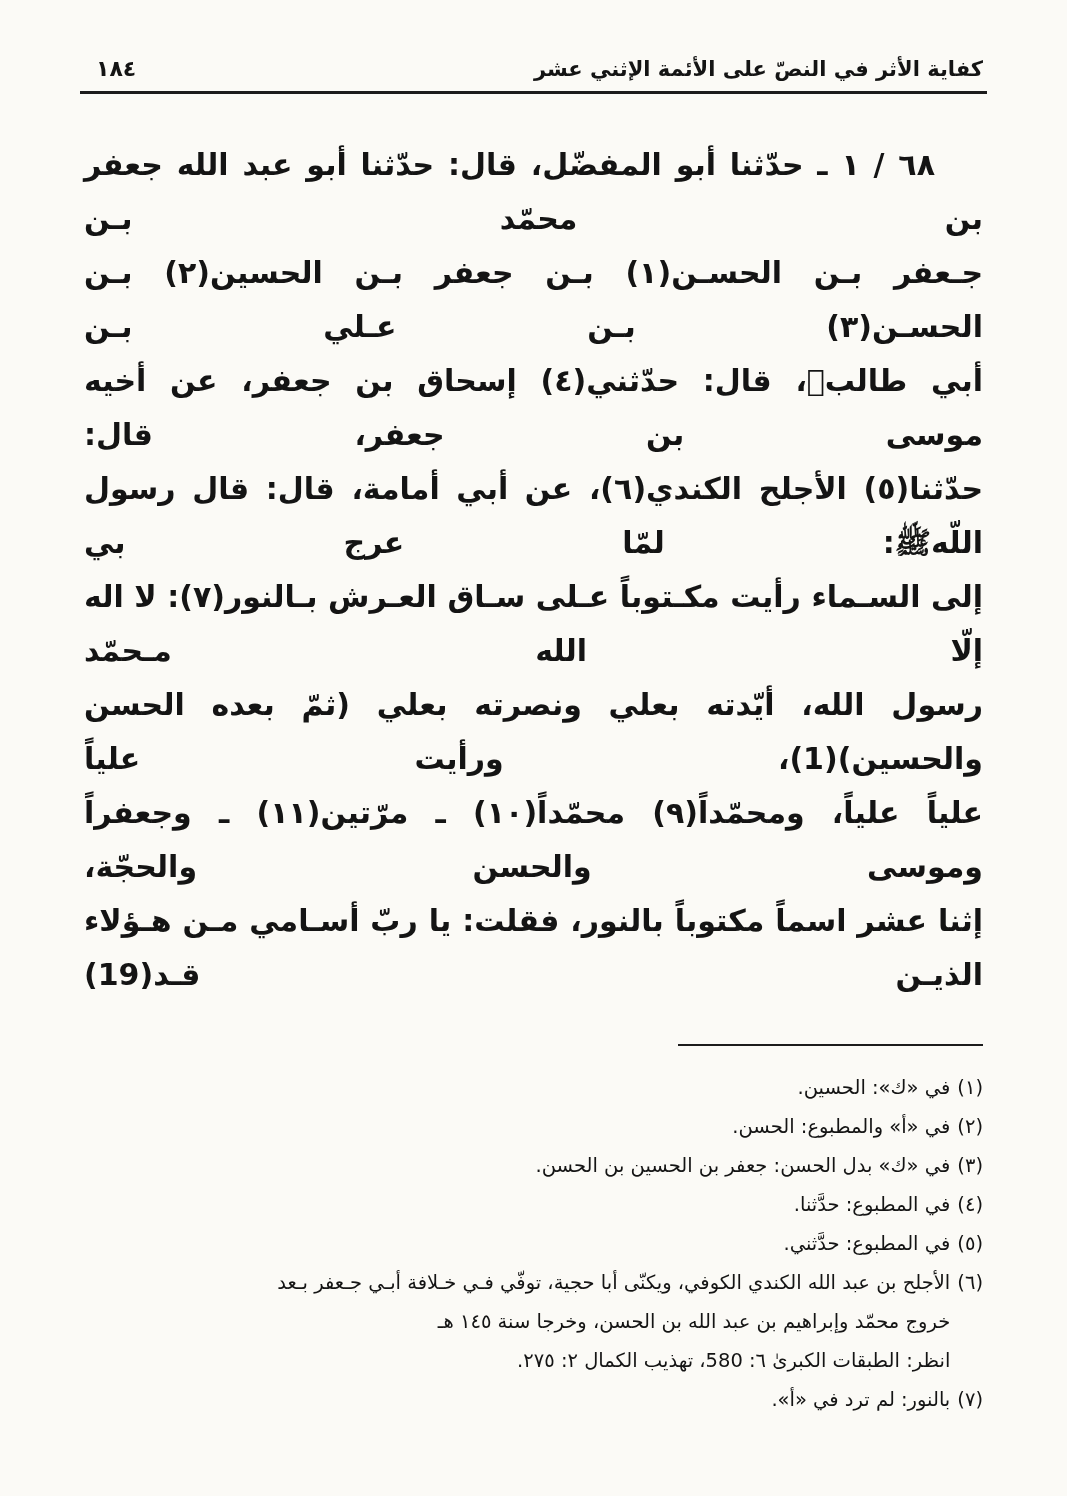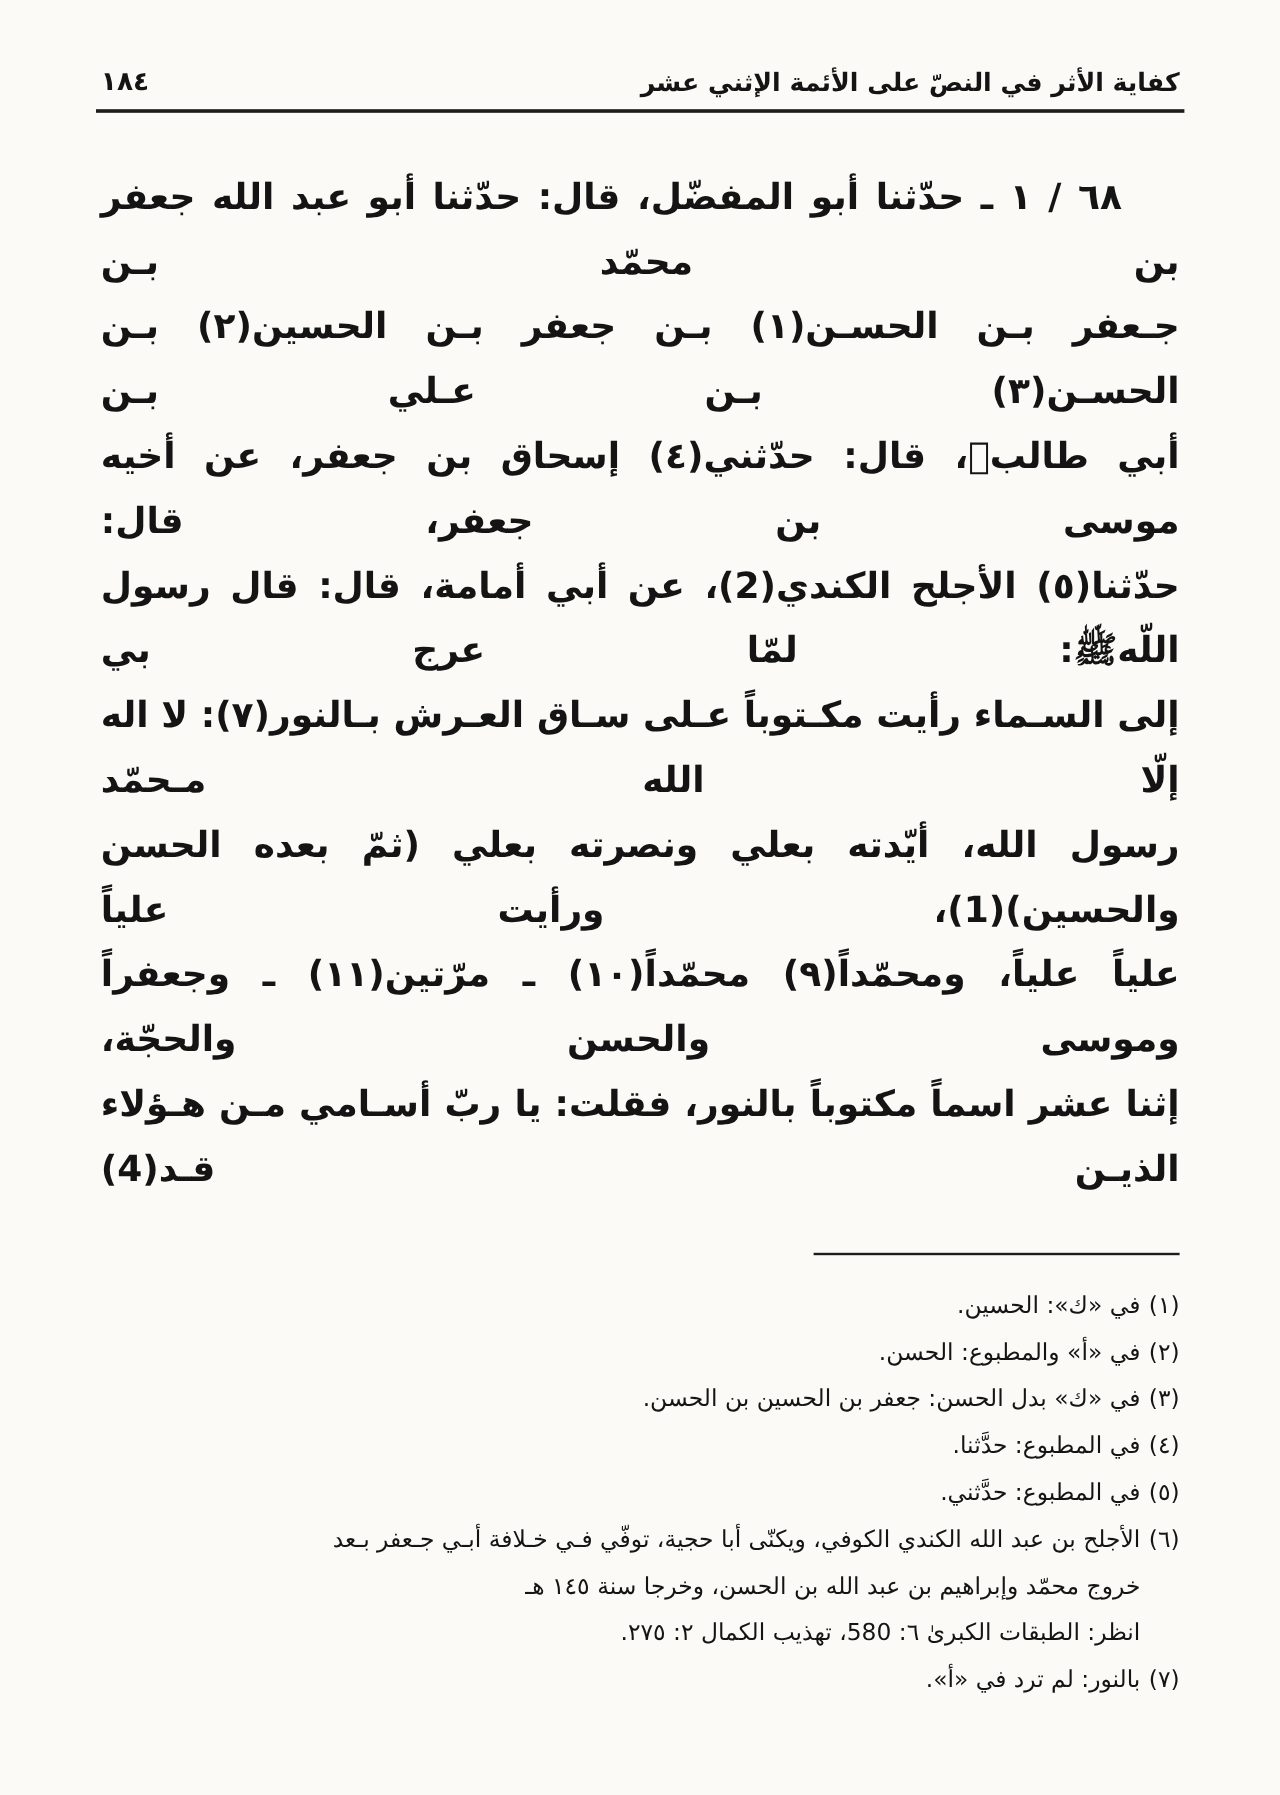--- a/index.html
+++ b/index.html
@@ -21,21 +21,21 @@
   }
   .page-header {
     display: flex;
     justify-content: space-between;
     align-items: flex-end;
     padding: 36px 84px 10px 84px;
     font-size: 21px;
     font-weight: 700;
   }
   .book-title { letter-spacing: 0; margin-top: 21px; }
-  .page-number { font-size: 22px; }
+  .page-number { font-size: 22px; margin-left: 12px; }
   .header-rule {
     margin: 0 80px;
     border-top: 3px solid #1c1c1c;
   }
   .body-text {
     margin: 44px 84px 0 84px;
     font-size: 30px;
     font-weight: 700;
     line-height: 54px;
   }
@@ -89,25 +89,25 @@
     <span class="book-title">كفاية الأثر في النصّ على الأئمة الإثني عشر</span>
     <span class="page-number">١٨٤</span>
   </header>
 
   <div class="header-rule"></div>
 
   <main class="body-text">
     <div class="body-line first">٦٨ / ١ ـ حدّثنا أبو المفضّل، قال: حدّثنا أبو عبد الله جعفر بن محمّد بـن</div>
     <div class="body-line">جـعفر بـن الحسـن(١) بـن جعفر بـن الحسين(٢) بـن الحسـن(٣) بـن عـلي بـن</div>
     <div class="body-line">أبي طالبؑ، قال: حدّثني(٤) إسحاق بن جعفر، عن أخيه موسى بن جعفر، قال:</div>
-    <div class="body-line">حدّثنا(٥) الأجلح الكندي(2)، عن أبي أمامة، قال: قال رسول اللّهﷺ: لمّا عرج بي</div>
+    <div class="body-line">حدّثنا(٥) الأجلح الكندي(٦)، عن أبي أمامة، قال: قال رسول اللّهﷺ: لمّا عرج بي</div>
     <div class="body-line">إلى السـماء رأيت مكـتوباً عـلى سـاق العـرش بـالنور(٧): لا اله إلّا الله مـحمّد</div>
     <div class="body-line">رسول الله، أيّدته بعلي ونصرته بعلي (ثمّ بعده الحسن والحسين)(1)، ورأيت علياً</div>
     <div class="body-line">علياً علياً، ومحمّداً(٩) محمّداً(١٠) ـ مرّتين(١١) ـ وجعفراً وموسى والحسن والحجّة،</div>
-    <div class="body-line">إثنا عشر اسماً مكتوباً بالنور، فقلت: يا ربّ أسـامي مـن هـؤلاء الذيـن قـد(4)</div>
+    <div class="body-line">إثنا عشر اسماً مكتوباً بالنور، فقلت: يا ربّ أسـامي مـن هـؤلاء الذيـن قـد(19)</div>
   </main>
 
   <div class="footnote-separator-wrap">
     <div class="footnote-separator"></div>
   </div>
 
   <section class="footnotes">
     <div class="footnote">
       <span class="fn-num">(١)</span>
       <div class="fn-text">في «ك»: الحسين.</div>

